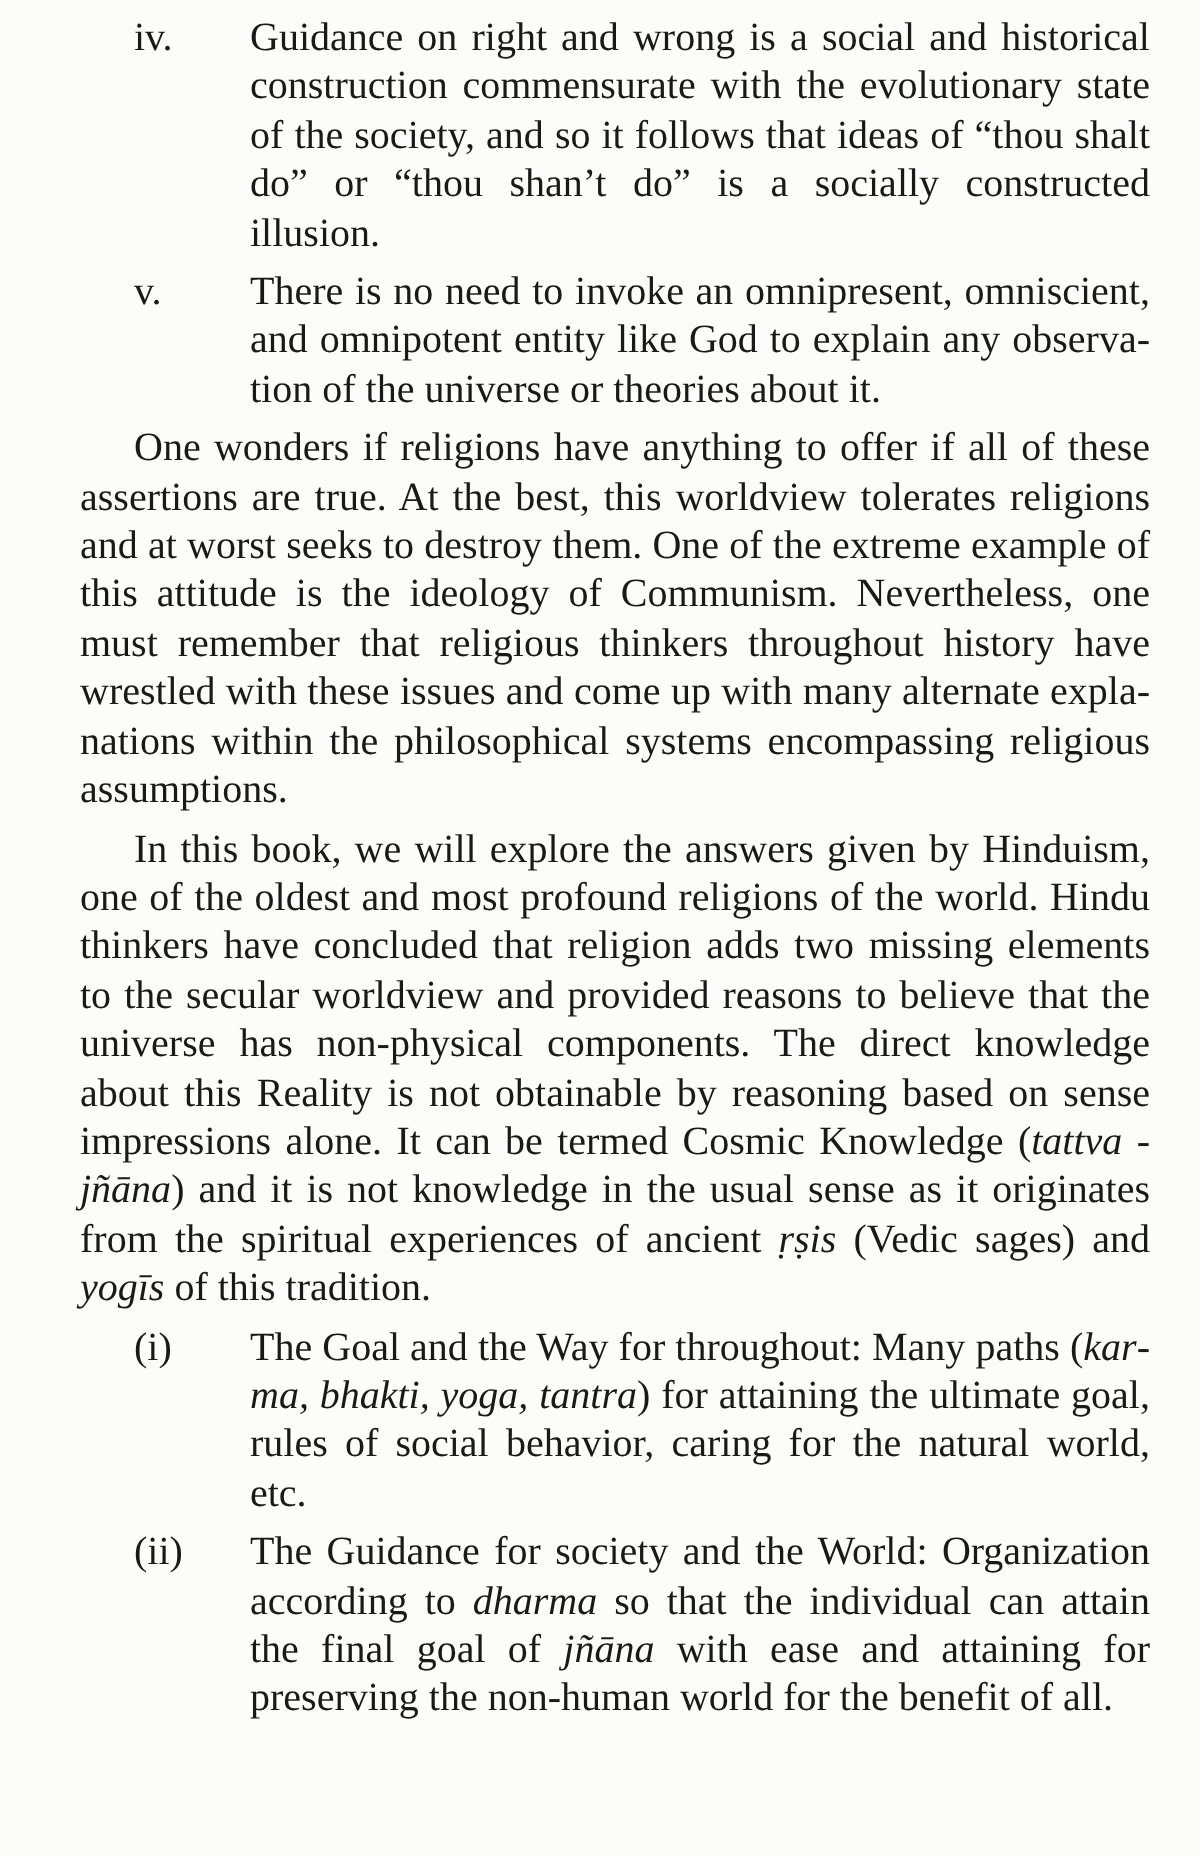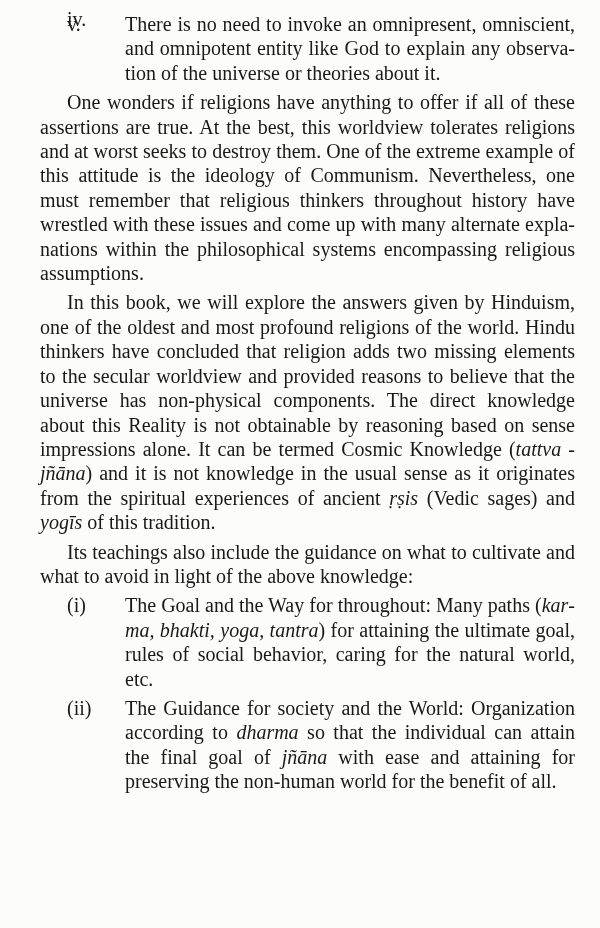--- a/index.html
+++ b/index.html
@@ -45,32 +45,32 @@
   }
   i { font-style: italic; }
 </style>
 </head>
 <body style="background: rgb(252, 252, 250);">
 
 <div class="page" style="background: rgb(252, 252, 250); color: rgb(25, 25, 25);">
 
   <div class="list-item">
     <span class="marker">iv.</span>
+    <div class="list-text"><span>Guidance on right and wrong is a social and historical construction commensurate with the evolutionary state of the society, and so it follows that ideas of “thou shalt do” or “thou shan’t do” is a socially constructed illusion.</span></div>
   </div>
 
   <div class="list-item">
     <span class="marker">v.</span>
     <div class="list-text"><span>There is no need to invoke an omnipresent, omniscient, and omnipotent entity like God to explain any observa­tion of the universe or theories about it.</span></div>
   </div>
 
   <p class="para"><span>One wonders if religions have anything to offer if all of these assertions are true. At the best, this worldview tolerates religions and at worst seeks to destroy them. One of the extreme example of this attitude is the ideology of Communism. Nevertheless, one must remember that religious thinkers throughout history have wrestled with these issues and come up with many alternate expla­nations within the philosophical systems encompassing religious assumptions.</span></p>
 
   <p class="para"><span>In this book, we will explore the answers given by Hinduism, one of the oldest and most profound religions of the world. Hindu thinkers have concluded that religion adds two missing elements to the secular worldview and provided reasons to believe that the universe has non-physical components. The direct knowledge about this Reality is not obtainable by reasoning based on sense impressions alone. It can be termed Cosmic Knowledge (</span><i>tattva - jñāna</i><span>) and it is not knowledge in the usual sense as it originates from the spiritual experiences of ancient </span><i>ṛṣis</i><span> (Vedic sages) and </span><i>yogīs</i><span> of this tradition.</span></p>
 
-  <p class="para"><span>Its teachings also include the guidance on what to cultivate and what to avoid in light of the above knowledge:</span></p>
 
   <div class="list-item">
     <span class="marker">(i)</span>
     <div class="list-text"><span>The Goal and the Way for throughout: Many paths (</span><i>kar­ma, bhakti, yoga, tantra</i><span>) for attaining the ultimate goal, rules of social behavior, caring for the natural world, etc.</span></div>
   </div>
 
   <div class="list-item">
     <span class="marker">(ii)</span>
     <div class="list-text"><span>The Guidance for society and the World: Organization according to </span><i>dharma</i><span> so that the individual can attain the final goal of </span><i>jñāna</i><span> with ease and attaining for preserv­ing the non-human world for the benefit of all.</span></div>
   </div>

